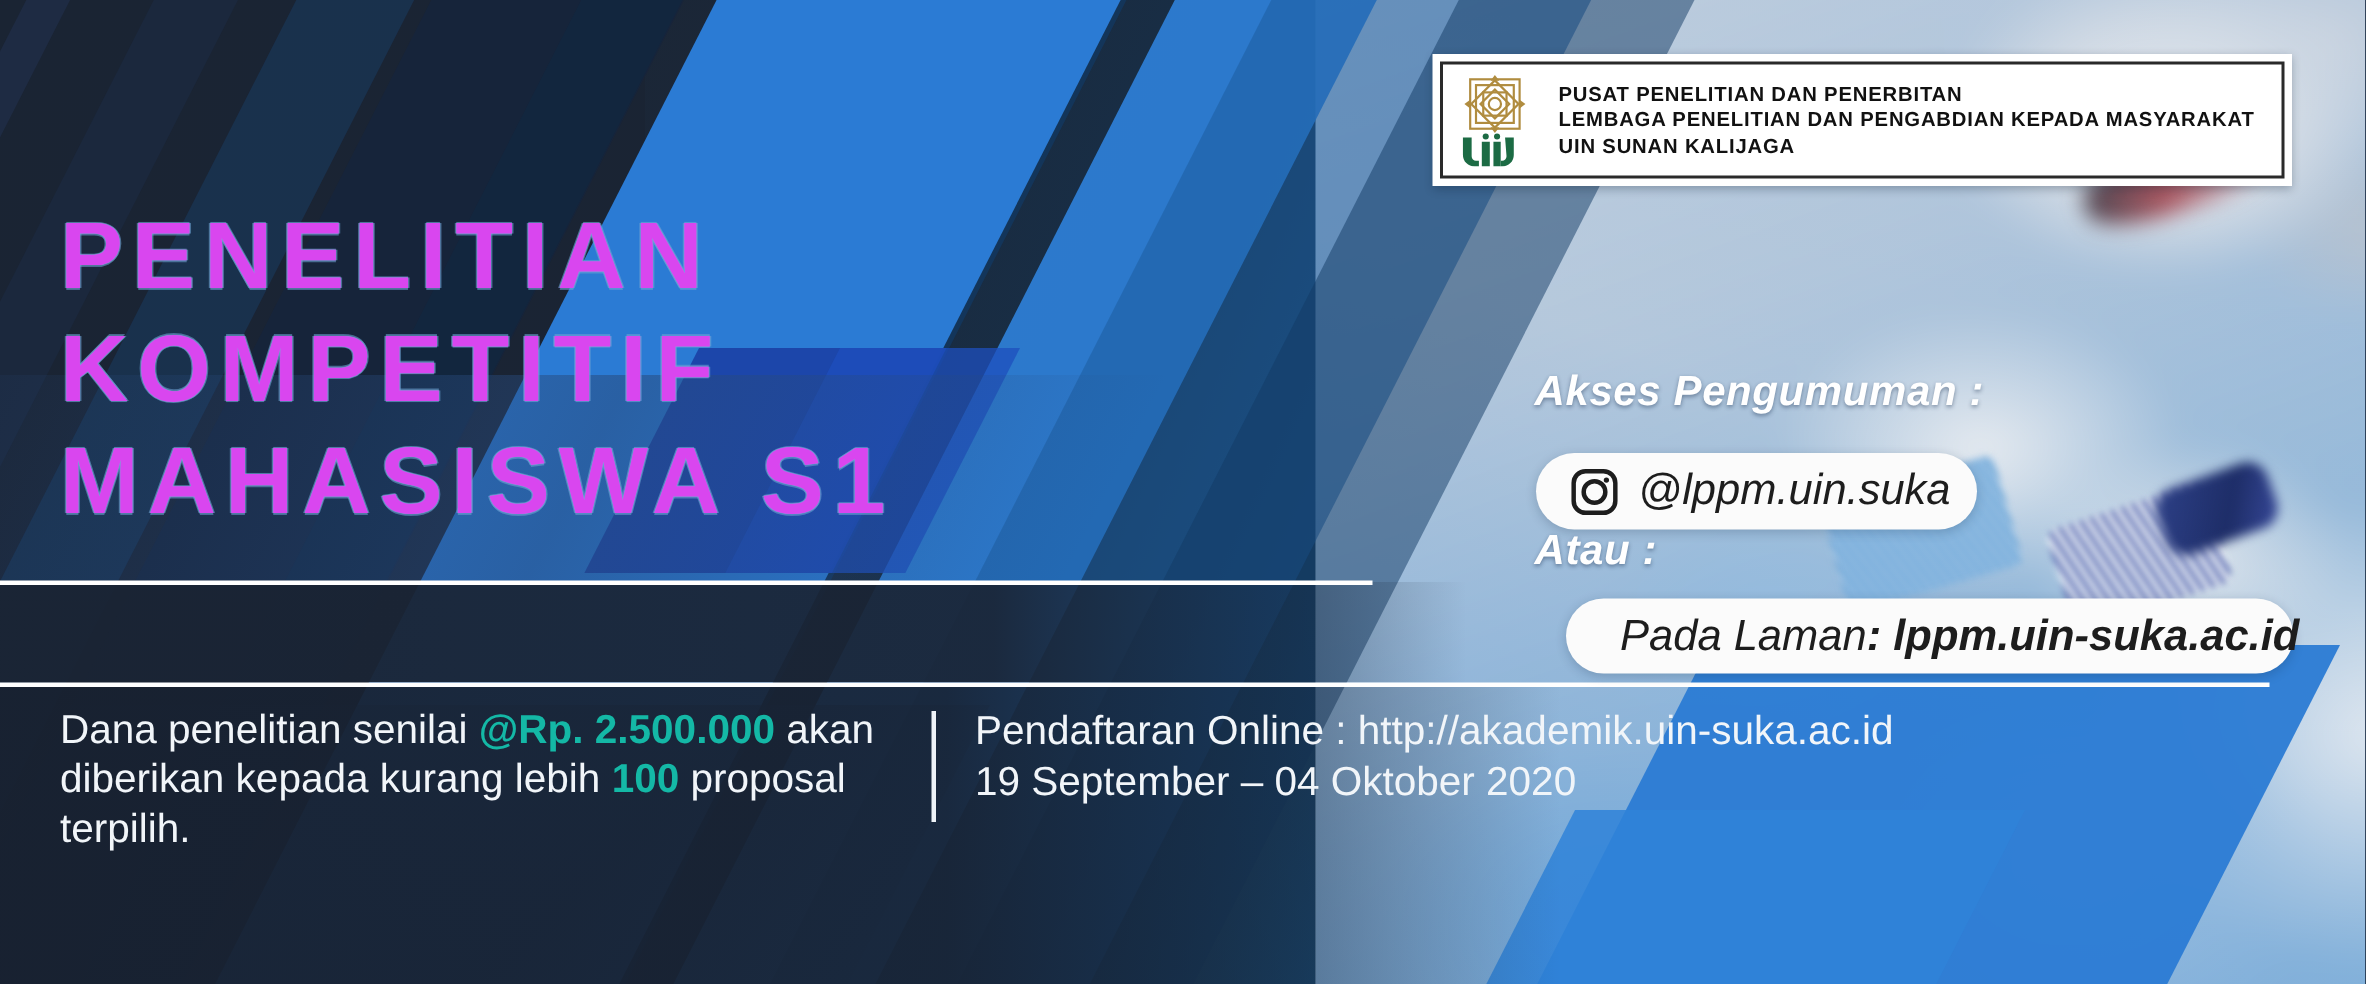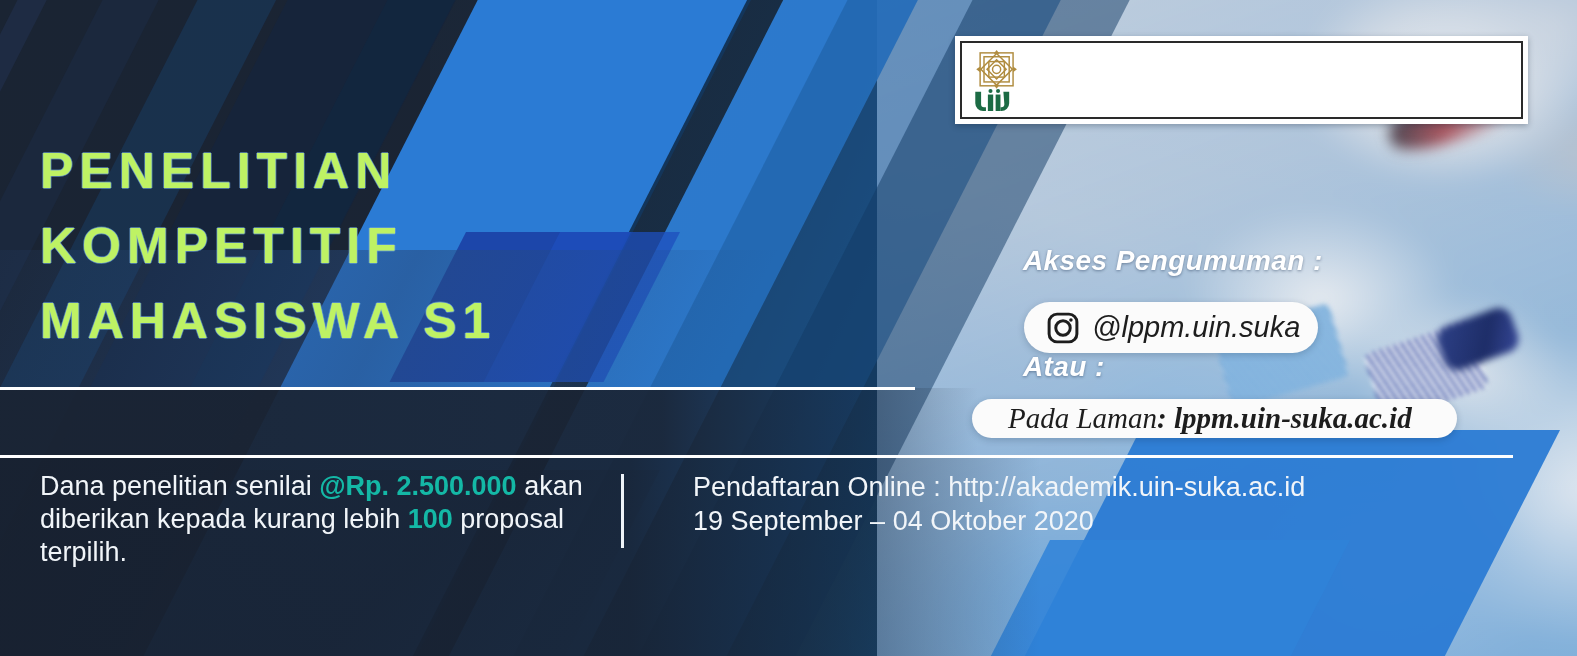--- a/index.html
+++ b/index.html
@@ -227,23 +227,23 @@
     width:1513px; height:3px; background:#ffffff;
   }
   .rule-vertical{
     position:absolute; left:621px; top:474px;
     width:3px; height:74px; background:#eef3f8;
   }
 
   
   .headline{
     position:absolute; left:40px; top:134px;
-    color:#bef264;
+    color:#d946ef;
     font-weight:bold;
-    font-size:50px;
+    font-size:63px;
     line-height:75px;
     letter-spacing:6px;
     text-shadow:
       0 0 1px #7fb3e0,
        1px 0 0 rgba(110,160,210,.55),
       -1px 0 0 rgba(110,160,210,.55),
        0 1px 0 rgba(110,160,210,.55),
        0 -1px 0 rgba(110,160,210,.55);
     white-space:pre-line;
   }
@@ -259,21 +259,21 @@
   .foot-left{
     position:absolute; left:40px; top:470px;
     width:560px;
     font-size:27px; line-height:33px; color:#f1f5f9;
   }
   .foot-left b{ font-weight:bold; color:#14b8a6; }
 
   .foot-right{
     position:absolute; left:650px; top:470px;
     width:700px;
-    font-size:27px; line-height:34px; color:#f1f5f9;margin-left:43px;
+    font-size:27px; line-height:34px; color:#f1f5f9;
   }
 
   
   .cta-label{
     position:absolute;
     font-style:italic; font-weight:bold; color:#ffffff;
     font-size:28px; letter-spacing:.4px;
     text-shadow:0 1px 3px rgba(20,40,70,.45);
     text-align:center;
   }
@@ -281,21 +281,21 @@
   .cta-label.l2{ left:1023px; top:351px; }
 
   .pill{
     position:absolute;
     background:#fbfbfb;
     border-radius:40px;
     display:flex; align-items:center;
     box-shadow:0 2px 7px rgba(15,35,65,.22);
   }
   .pill.p1{ left:1024px; top:302px; width:294px; height:51px; padding-left:22px; }
-  .pill.p2{ left:972px; top:399px; width:485px; height:39px; padding-left:36px;font-family:Liberation Serif, serif; }
+  .pill.p2{ left:1044px; top:399px; width:485px; height:50px; padding-left:36px; }
 
   .ig-icon{ width:34px; height:34px; flex:0 0 34px; margin-right:12px; }
 
   .pill-text{
     font-size:29px; font-style:italic; color:#1d1d1d; white-space:nowrap;
   }
   .pill-text.bold{ font-weight:bold; }
 
   
   .logo-box{
@@ -410,16 +410,21 @@
         </g>
         <g fill="#1c6b44">
           <path d="M3 44 h6 v13 a3 3 0 0 0 3 3 h2 v4 h-3 a8 8 0 0 1 -8 -8 Z"></path>
           <path d="M16 47 h5.5 v17 h-5.5 Z"></path>
           <path d="M24 47 h5 v17 h-5 Z"></path>
           <path d="M32 44 h6 v12 a8 8 0 0 1 -8 8 h-1 v-4 h1 a3 3 0 0 0 3 -3 Z"></path>
           <circle cx="18.7" cy="43.4" r="2.1"></circle>
           <circle cx="26.5" cy="43.4" r="2.1"></circle>
         </g>
       </svg>
+      <div class="logo-text">
+        <div>PUSAT PENELITIAN DAN PENERBITAN</div>
+        <div>LEMBAGA PENELITIAN DAN PENGABDIAN KEPADA MASYARAKAT</div>
+        <div>UIN SUNAN KALIJAGA</div>
+      </div>
     </div>
   </div>
 
 </div>
 
 </body></html>

